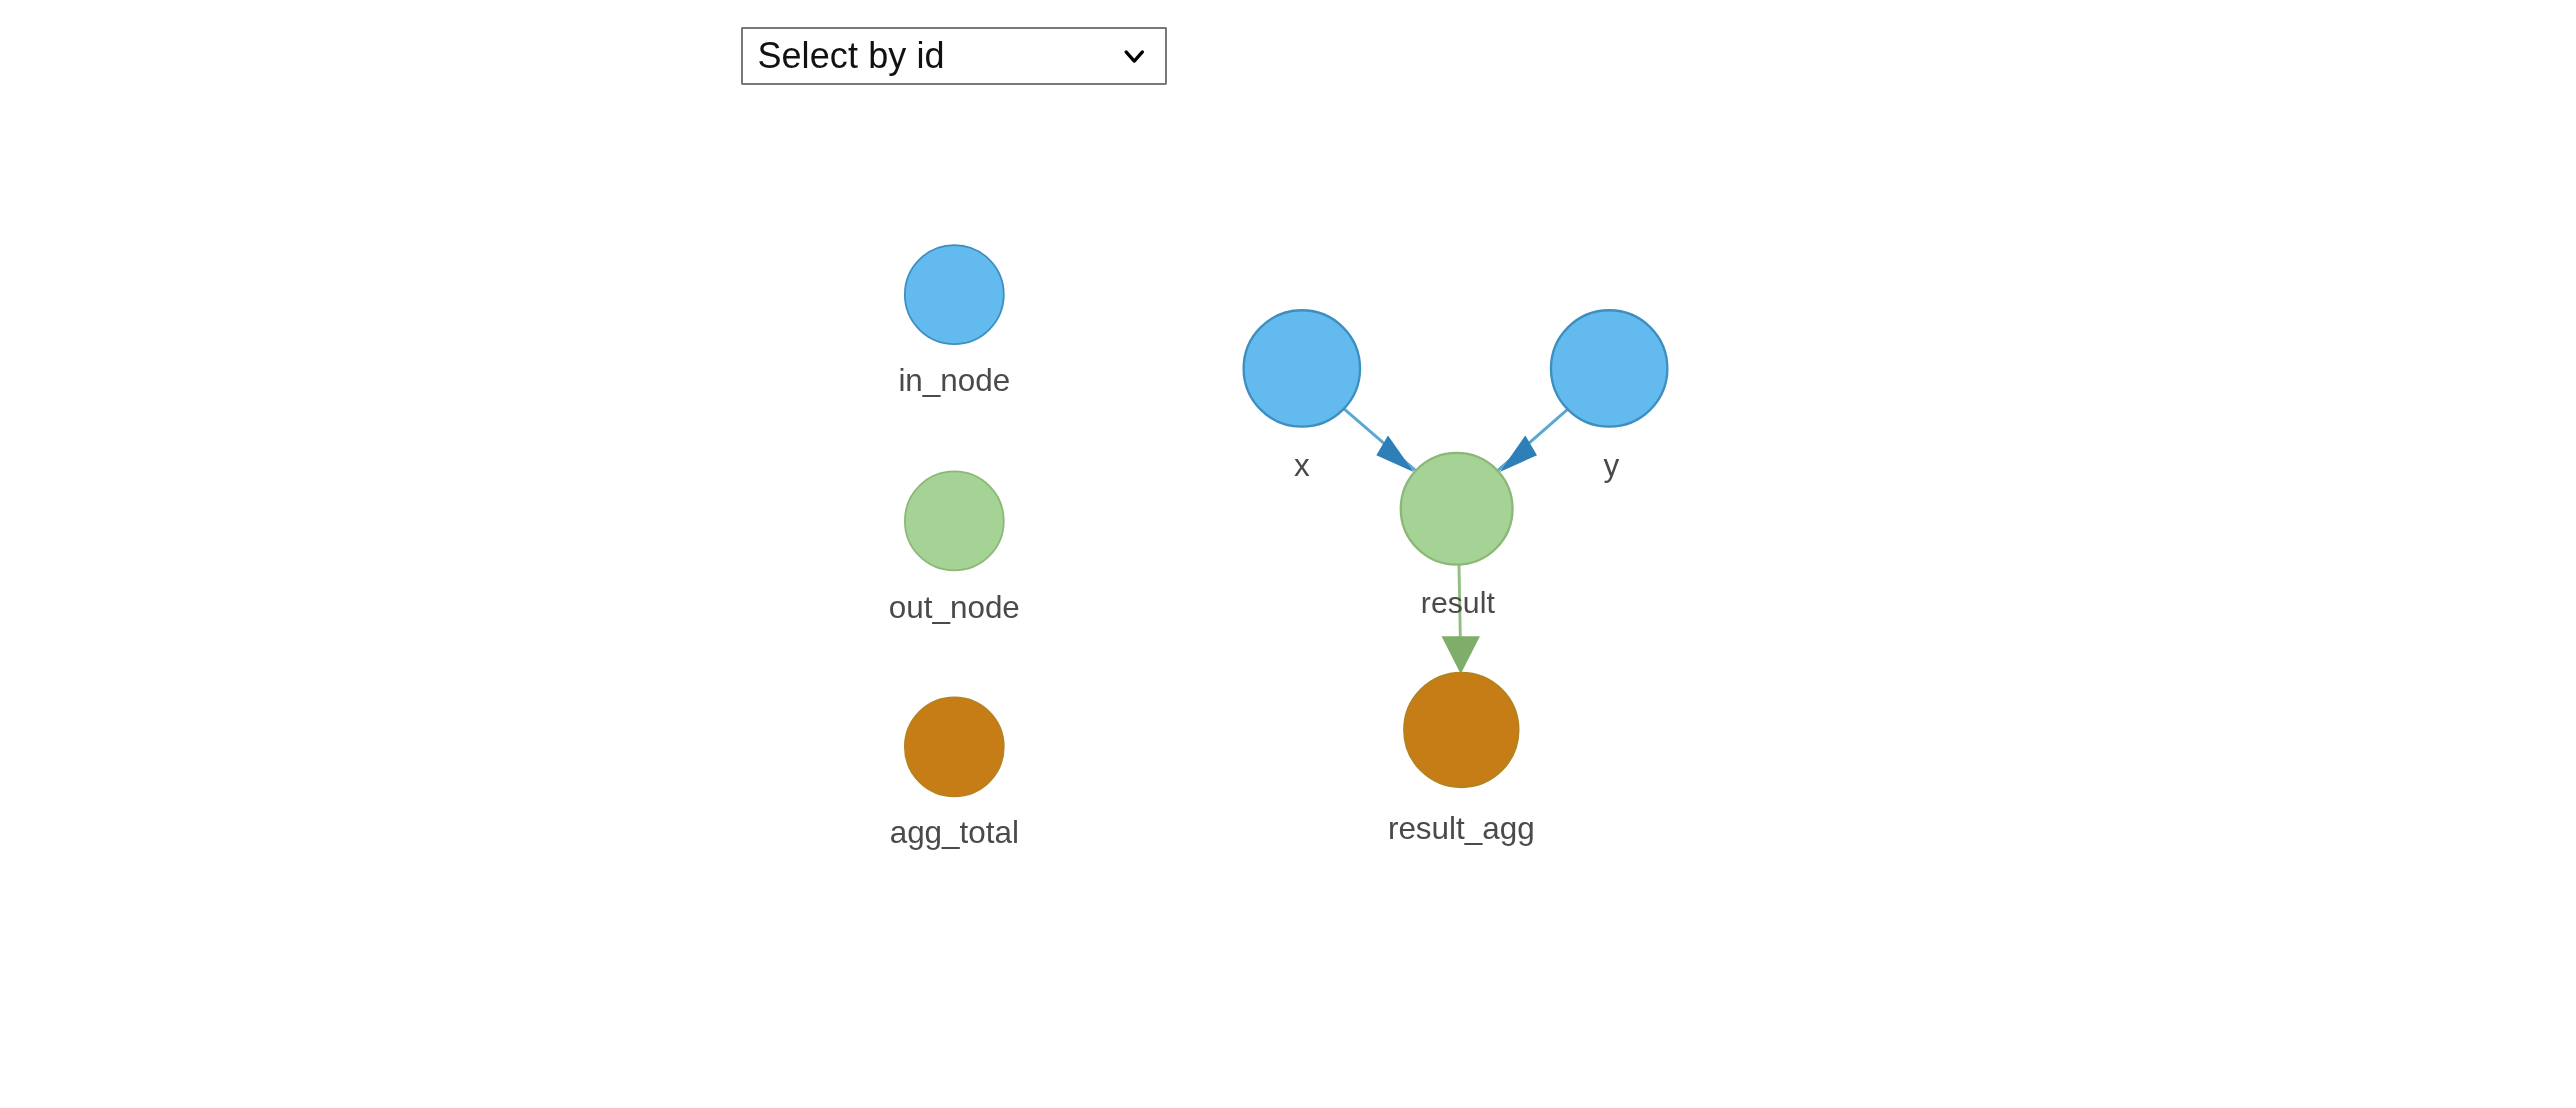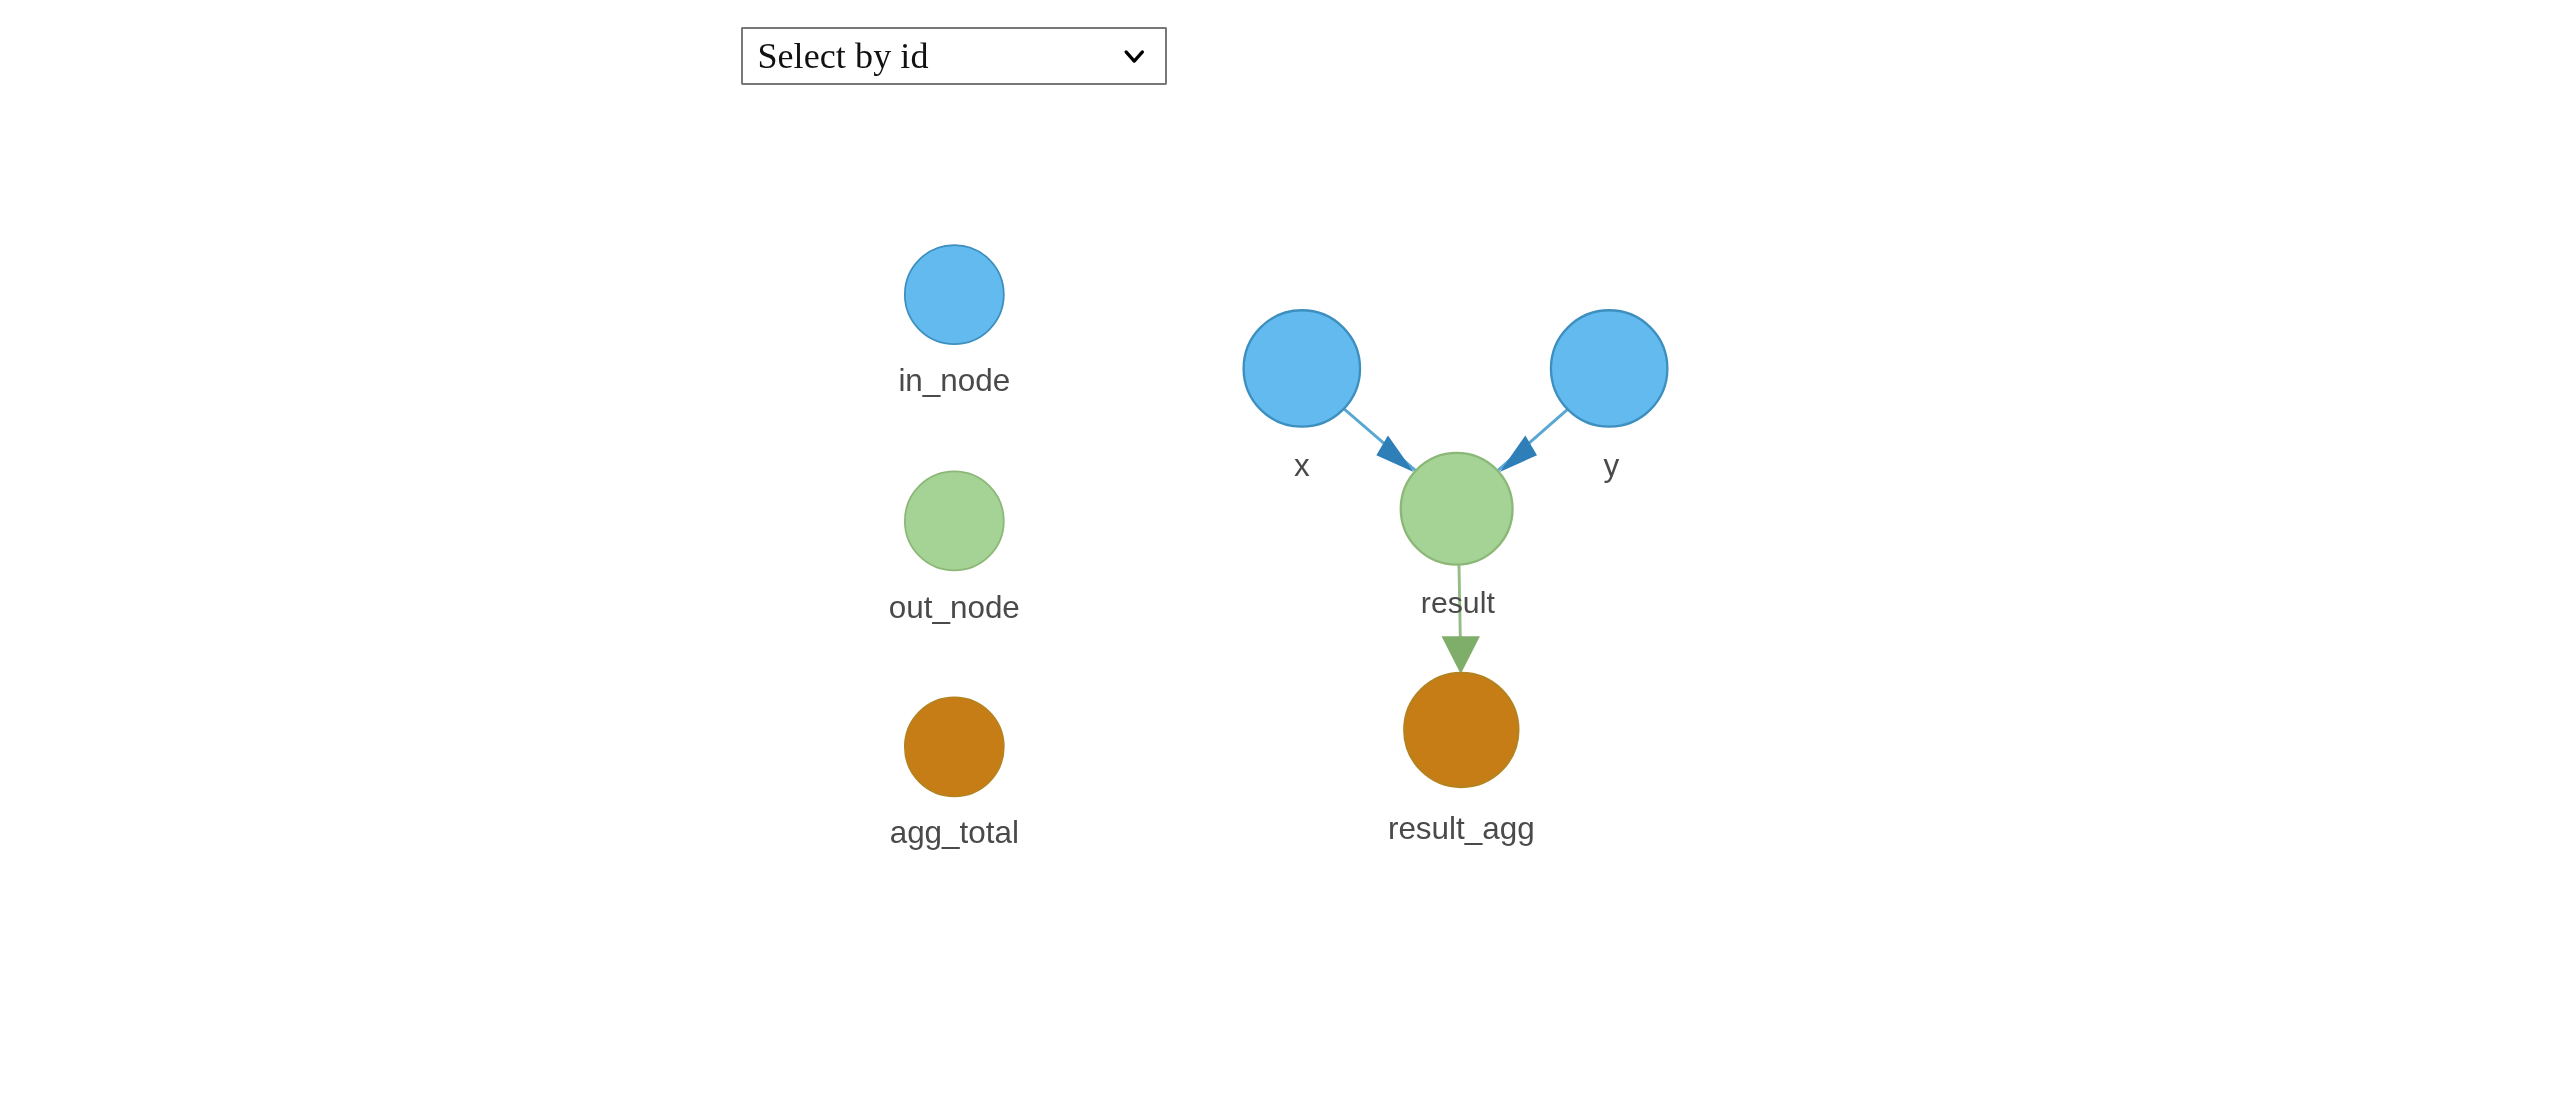--- a/index.html
+++ b/index.html
@@ -35,21 +35,21 @@
     background: #ffffff;
     display: flex;
     align-items: center;
   }
   .select-label {
     font-size: 36px;
     color: #111111;
     padding-left: 14.4px;
     letter-spacing: 0.1px;
     white-space: nowrap;
-    font-family: Liberation Serif, serif;
+    font-family: Liberation Sans, sans-serif;
   }
   .chevron-down-icon {
     position: absolute;
     right: 18.7px;
     top: 50%;
     transform: translateY(-50%);
     width: 24.5px;
     height: 24.5px;
     pointer-events: none;
   }

